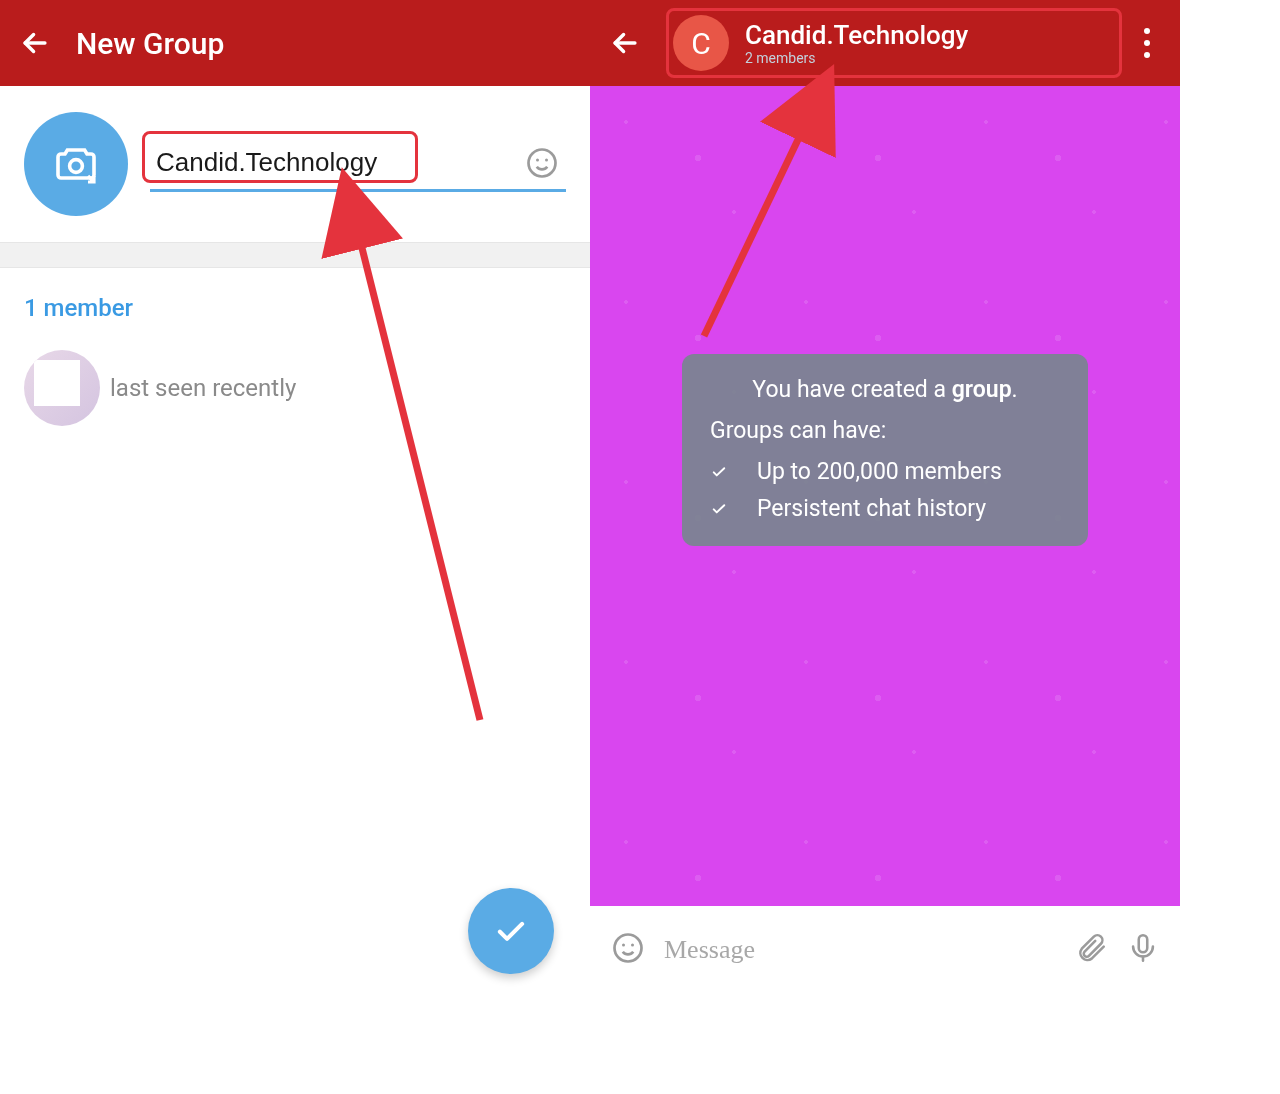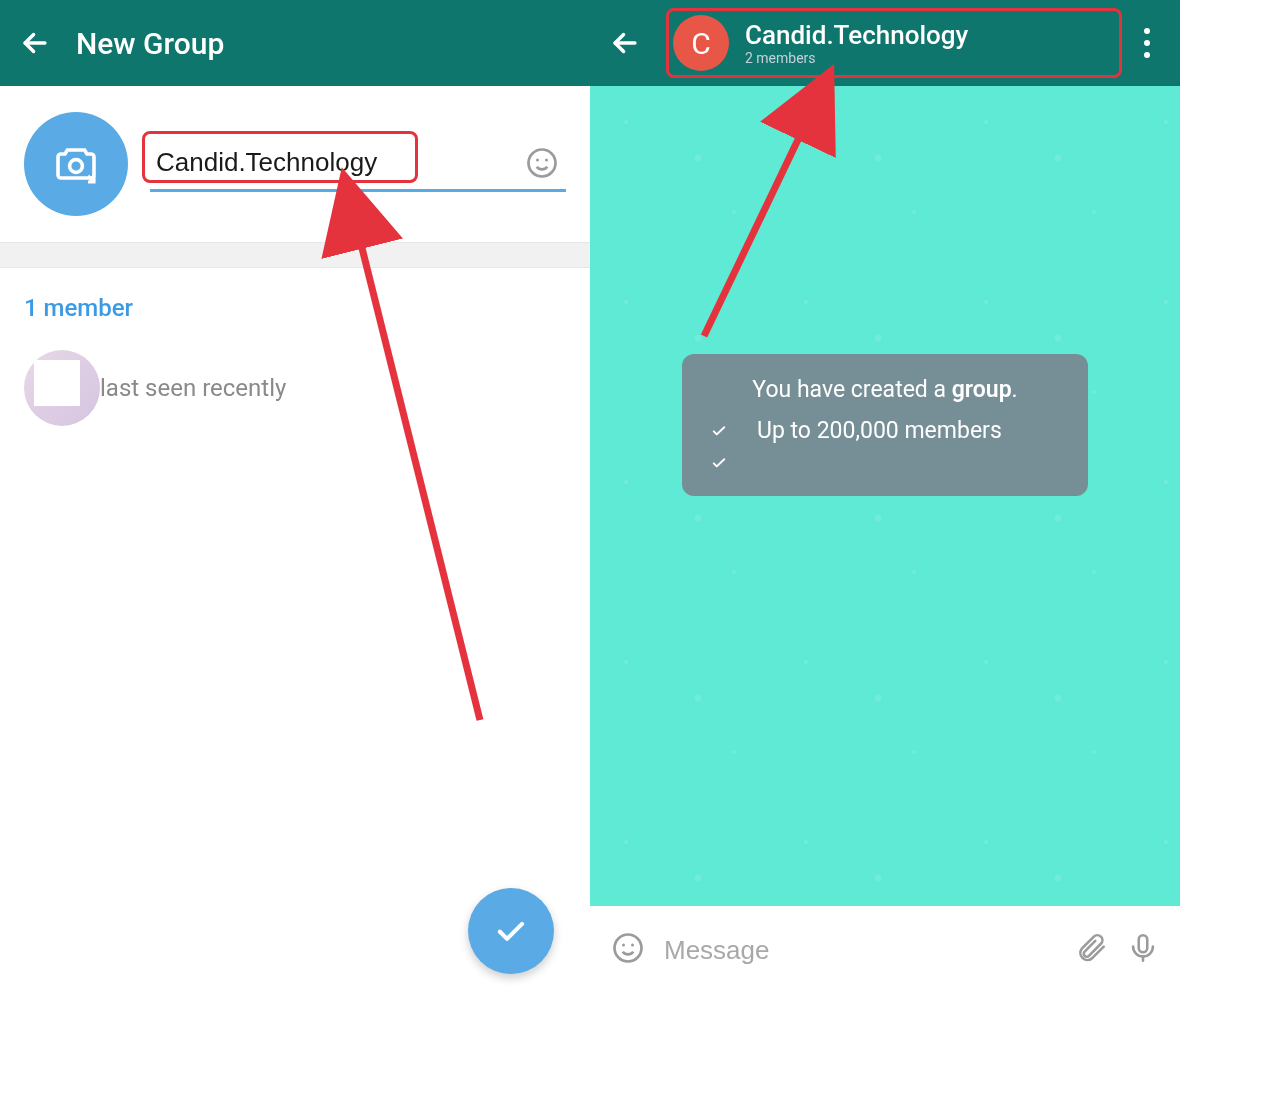--- a/index.html
+++ b/index.html
@@ -18,21 +18,21 @@
     }
     .screen {
       position: relative;
       height: 100%;
       background: #fff;
       overflow: hidden;
     }
     .screen-left { width: 590px; }
     .screen-right { width: 590px; }
     .header {
-      background: #0f766e;
+      background: #b91c1c;
       height: 86px;
       display: flex;
       align-items: center;
       padding: 0 18px;
       color: #fff;
     }
     .back-arrow {
       width: 34px;
       height: 34px;
       margin-right: 24px;
@@ -147,21 +147,21 @@
     }
     .members-count {
       color: #3a9ae3;
       font-size: 24px;
       font-weight: 500;
       margin-bottom: 28px;
     }
     .member-row {
       display: flex;
       align-items: center;
-      gap: 0;
+      gap: 10px;
     }
     .member-avatar {
       width: 76px;
       height: 76px;
       border-radius: 50%;
       background: linear-gradient(135deg, #e8d8e8 0%, #d4c4e0 100%);
       overflow: hidden;
       position: relative;
     }
     .member-avatar::after{
@@ -186,21 +186,21 @@
       display: flex;
       align-items: center;
       justify-content: center;
       cursor: pointer;
       box-shadow: 0 4px 10px rgba(0,0,0,0.2);
     }
 
     .chat-body {
       position: relative;
       height: calc(100% - 86px - 88px);
-      background: #5eead4;
+      background: #d946ef;
       overflow: hidden;
     }
     .chat-pattern {
       position: absolute;
       inset: 0;
       opacity: 0.12;
       background-image: radial-gradient(circle at 20% 20%, #fff 2px, transparent 2px),
                         radial-gradient(circle at 60% 40%, #fff 3px, transparent 3px),
                         radial-gradient(circle at 80% 70%, #fff 2px, transparent 2px);
       background-size: 180px 180px;
@@ -244,20 +244,21 @@
       align-items: center;
       padding: 0 20px;
       gap: 18px;
     }
     .msg-input {
       flex: 1;
       border: none;
       outline: none;
       font-size: 26px;
       color: #222;
+      font-family: Liberation Serif, serif;
     }
     .msg-input::placeholder { color: #a8a8a8; }
     .icon-gray { color: #9b9b9b; cursor: pointer; }
 
     
     .arrow {
       position: absolute;
       pointer-events: none;
     }
     .arrow svg { overflow: visible; }
@@ -358,31 +359,33 @@
           <span class="dot"></span>
       </div>
     </div>
 
     <div class="chat-body">
       <div class="chat-pattern"></div>
       <div class="info-card">
         <div class="info-line1">
           <span>You have created a </span><b>group</b><span>.</span>
         </div>
+        <div class="info-line2">Groups can have:</div>
         <div id="features">
             <div class="info-feature">
               <svg class="check" viewBox="0 0 24 24" fill="none" stroke="#fff" stroke-width="2.6" stroke-linecap="round" stroke-linejoin="round">
                 <path d="M5 12.5l4 4L19 7"></path>
               </svg>
               <span>Up to 200,000 members</span>
             </div>
             <div class="info-feature">
               <svg class="check" viewBox="0 0 24 24" fill="none" stroke="#fff" stroke-width="2.6" stroke-linecap="round" stroke-linejoin="round">
                 <path d="M5 12.5l4 4L19 7"></path>
               </svg>
+              <span>Persistent chat history</span>
             </div>
           </div>
       </div>
     </div>
 
     <div class="input-bar">
       <span class="icon-gray">
         <svg width="36" height="36" viewBox="0 0 24 24" fill="none" stroke="#9b9b9b" stroke-width="1.8">
             <circle cx="12" cy="12" r="9"></circle>
             <circle cx="9" cy="10" r="1" fill="#9b9b9b" stroke="none"></circle>

